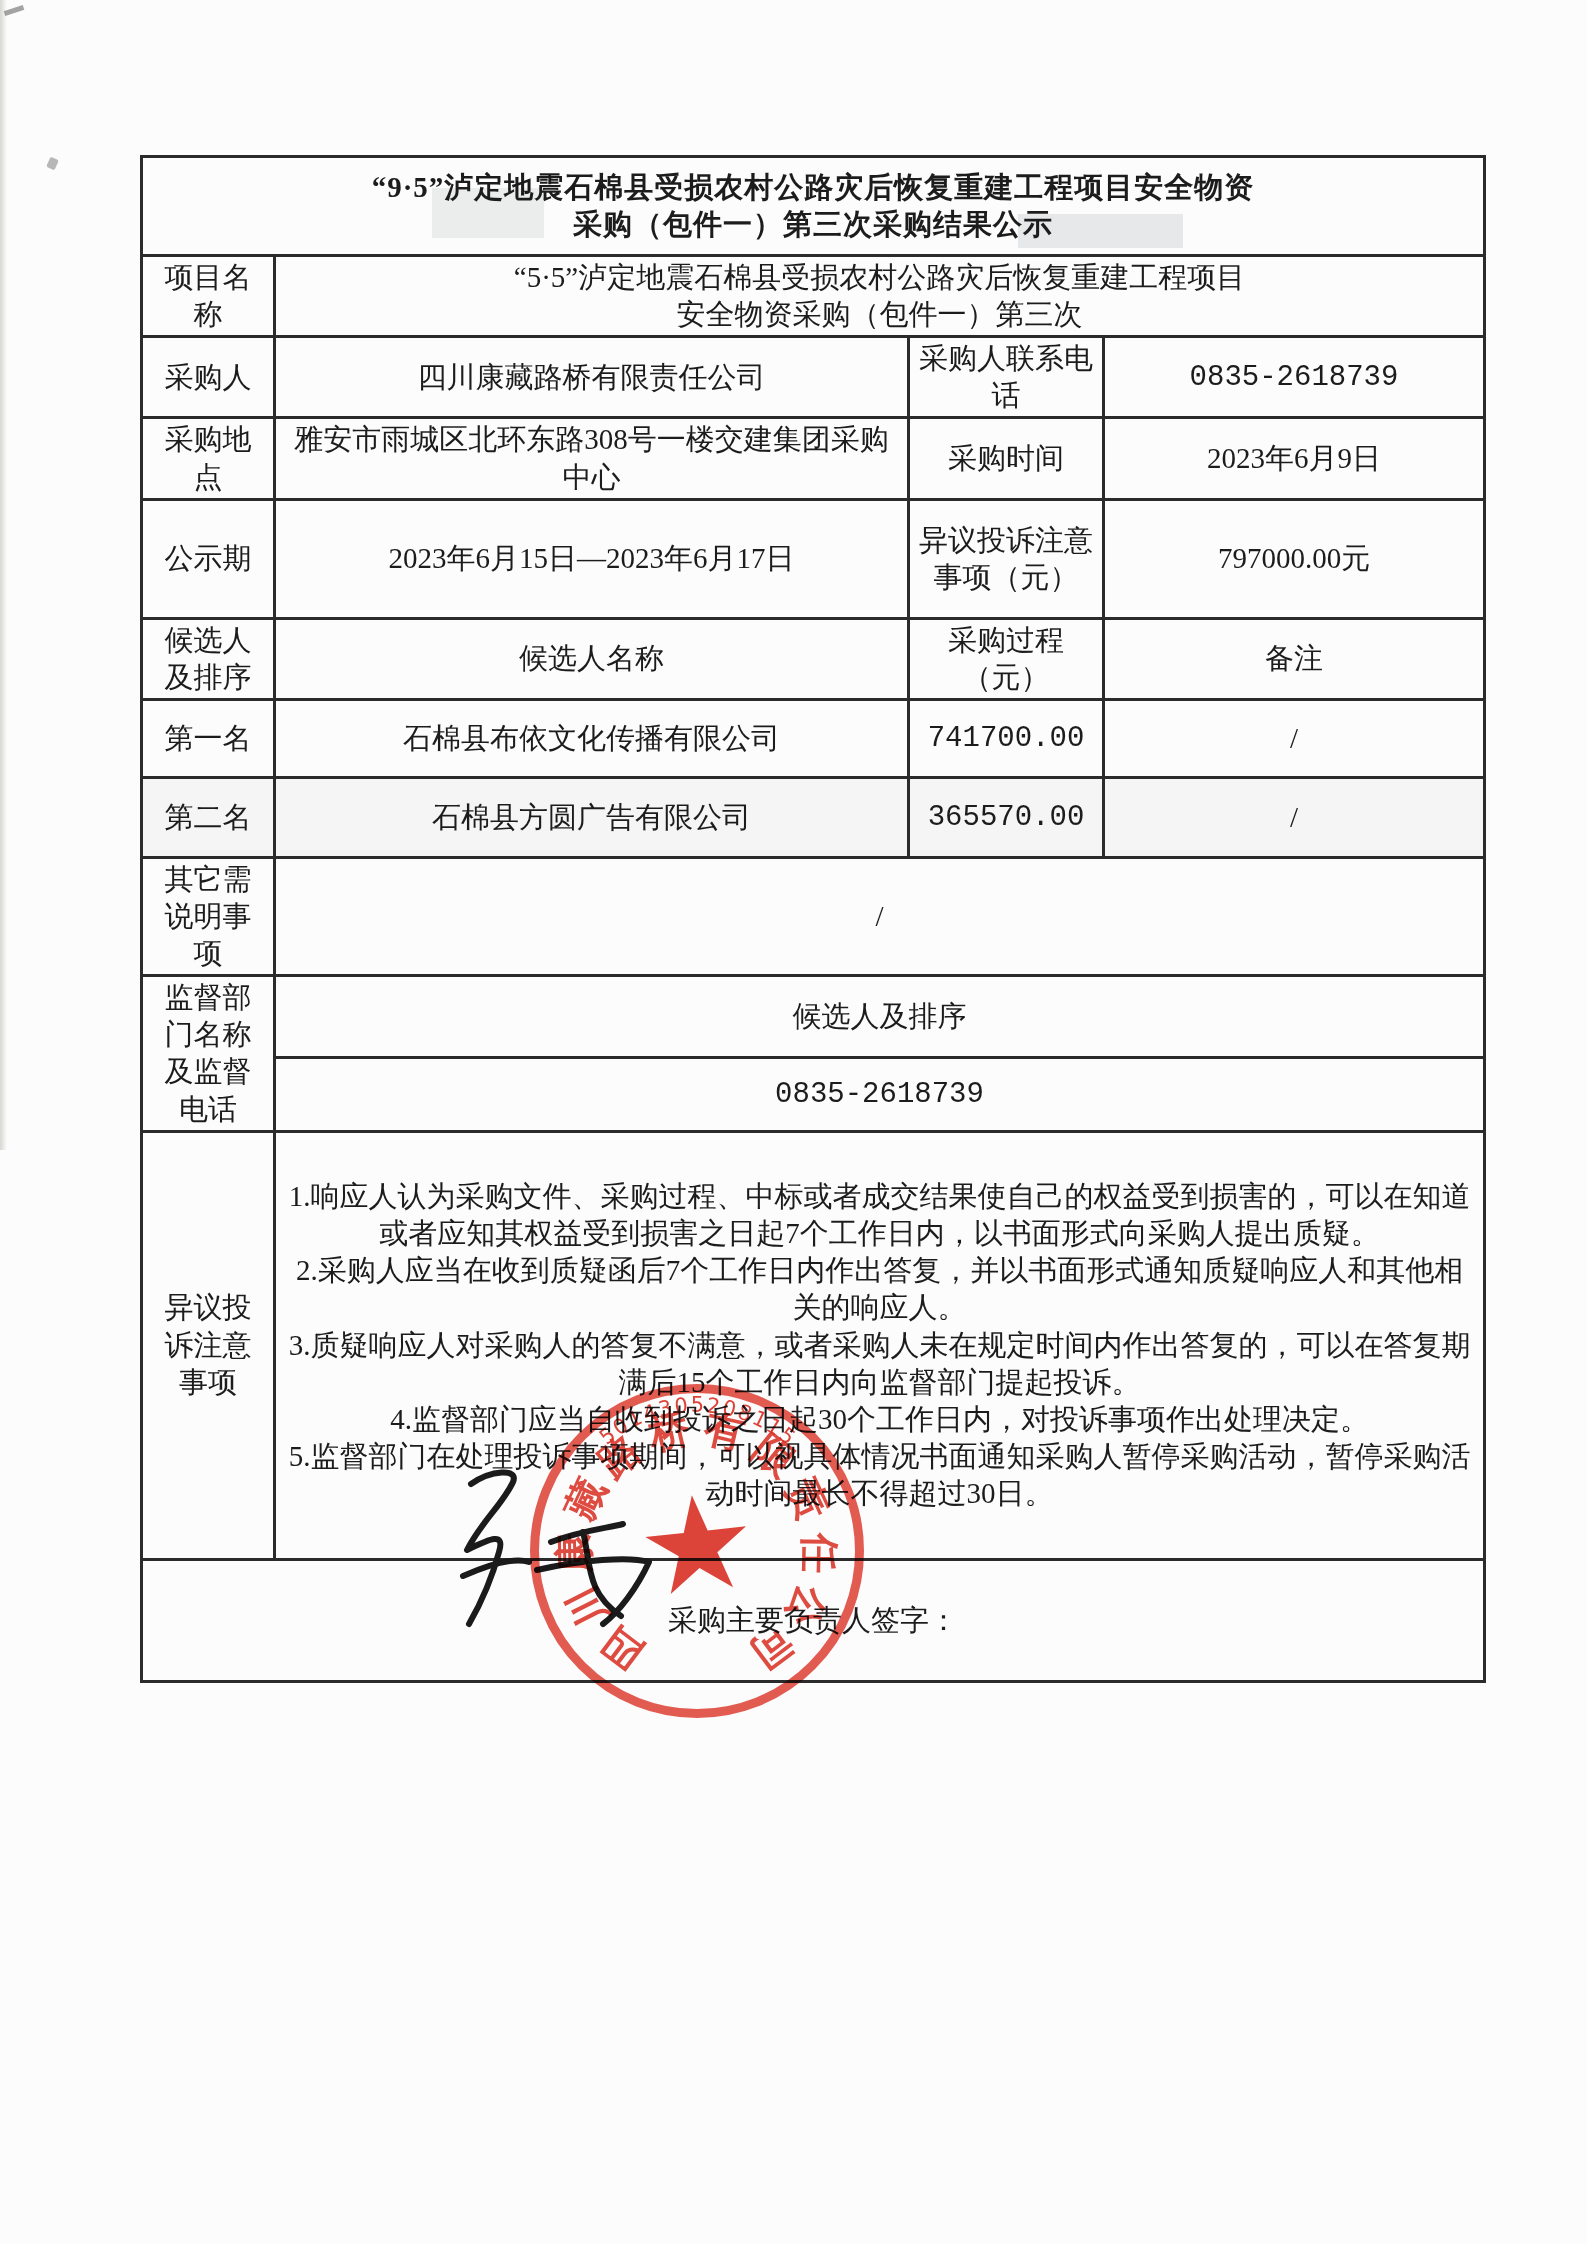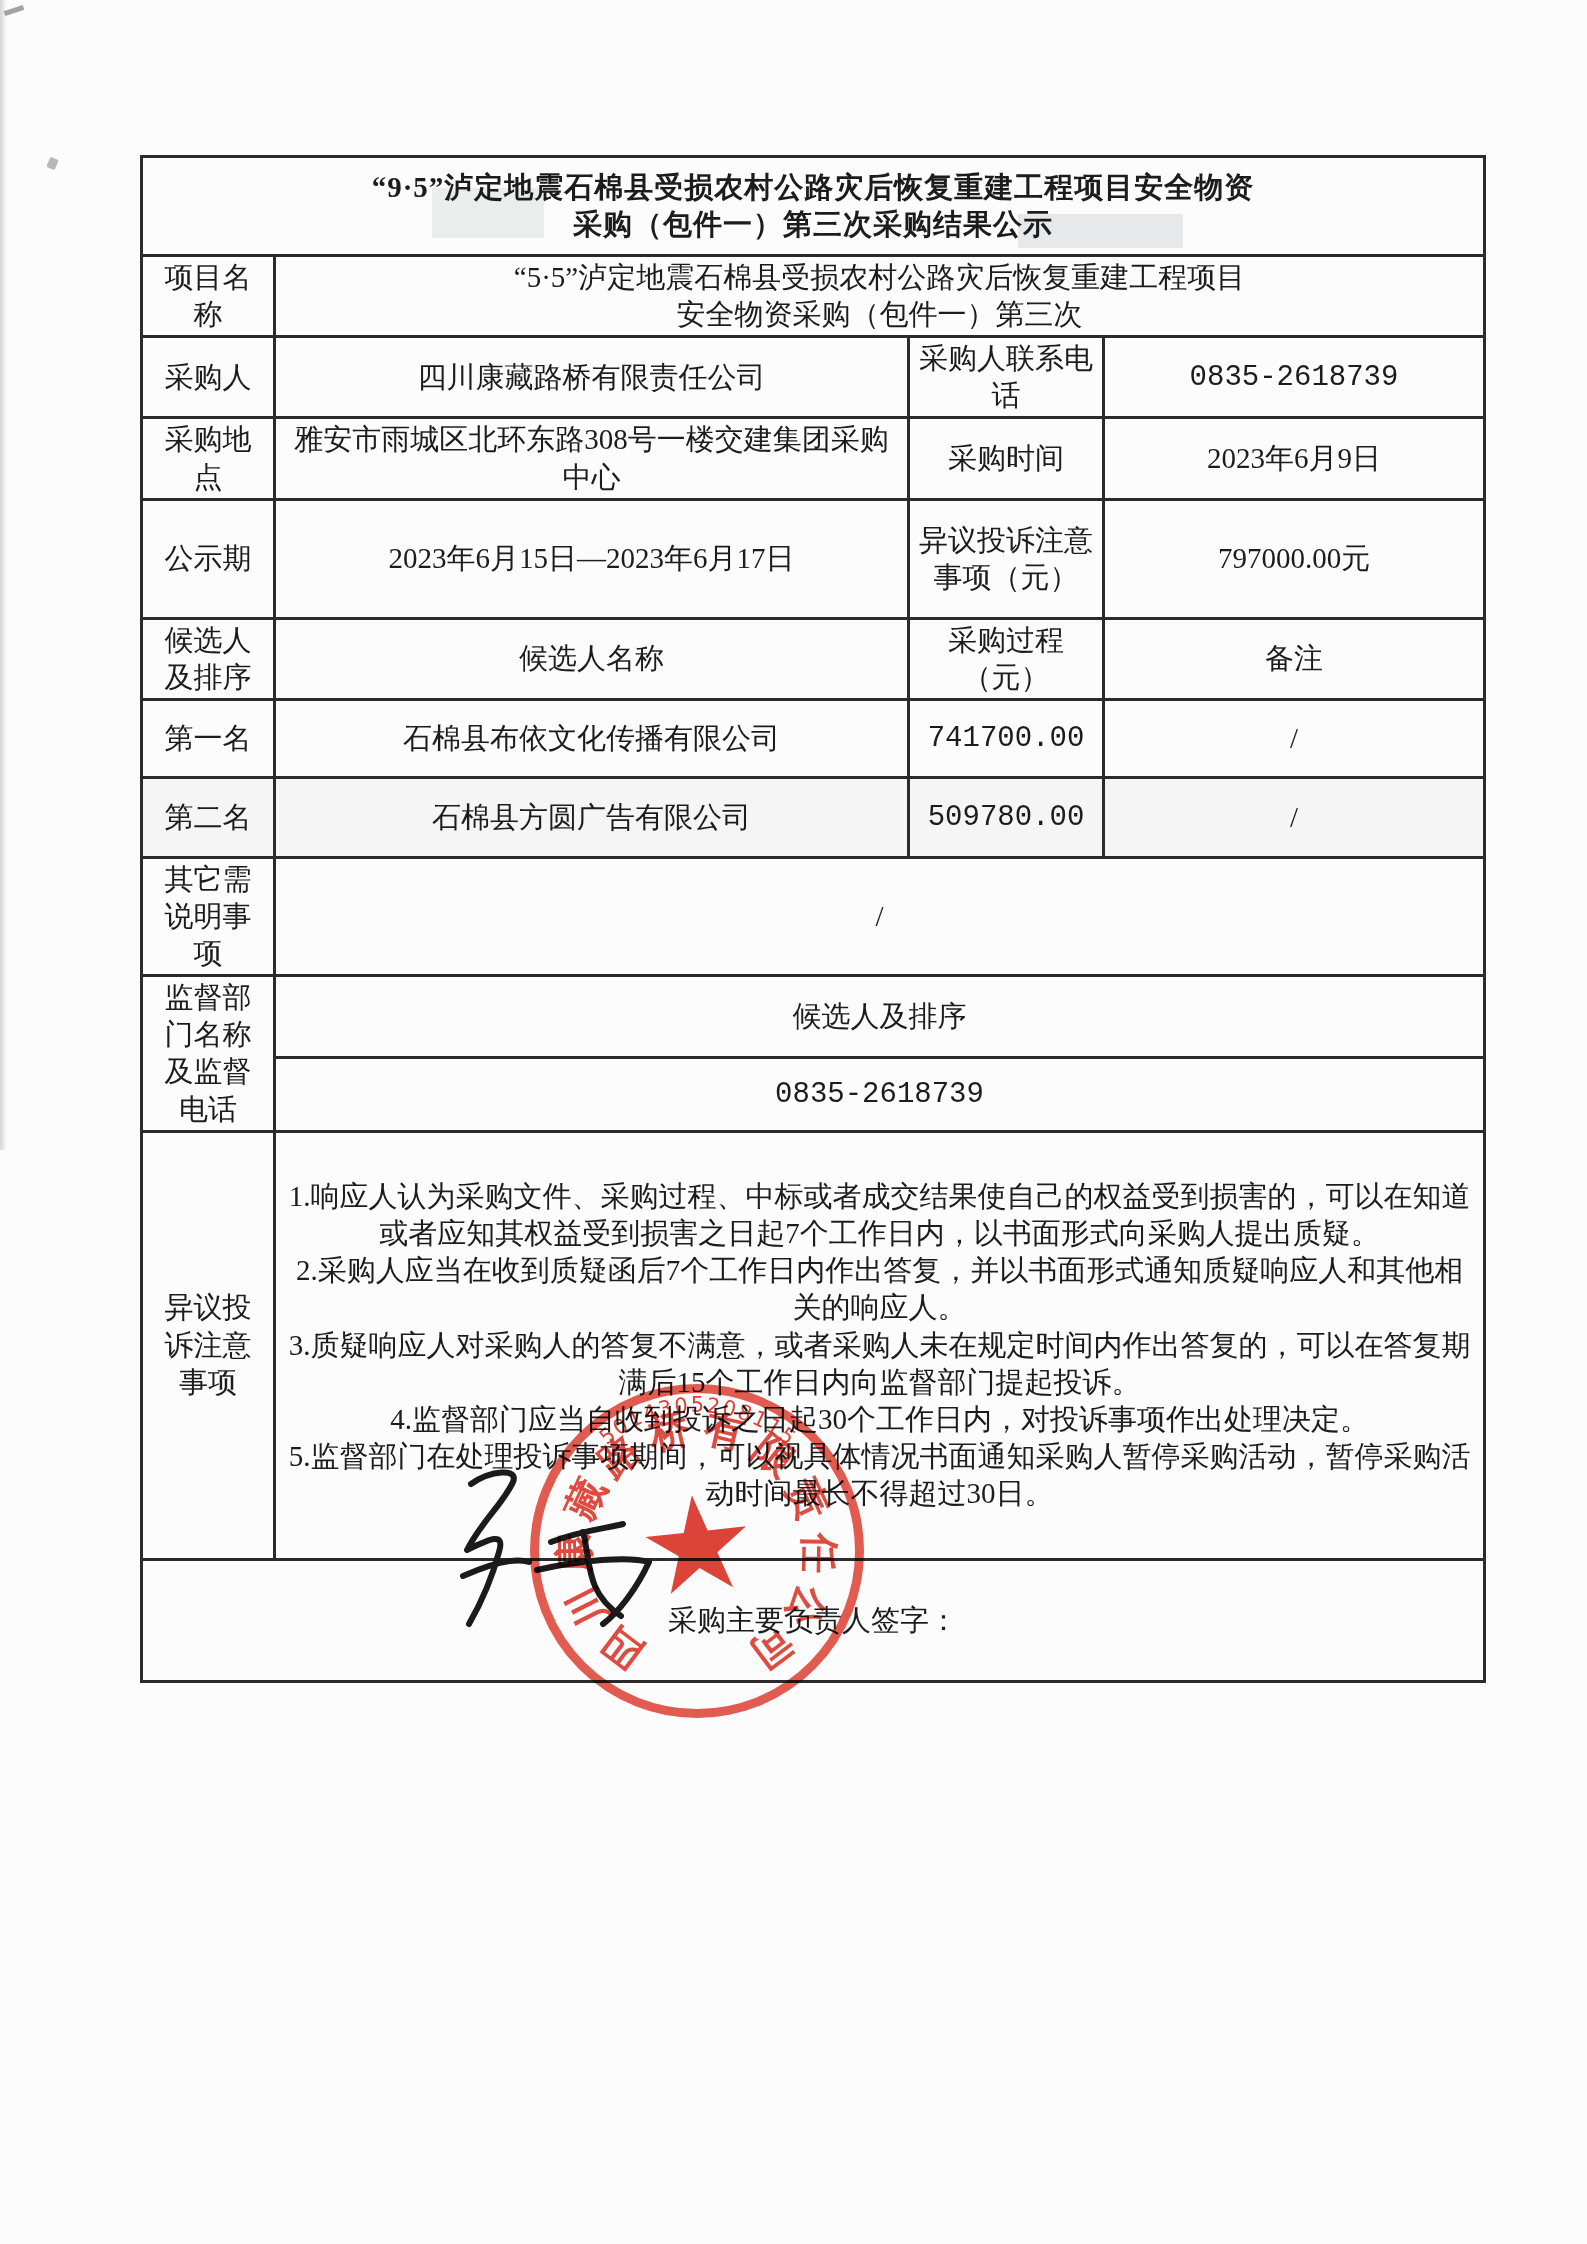--- a/index.html
+++ b/index.html
@@ -118,21 +118,21 @@
     <tr style="height:78px">
       <td>第一名</td>
       <td>石棉县布依文化传播有限公司</td>
       <td class="num">741700.00</td>
       <td>/</td>
     </tr>
 
     <tr style="height:80px" class="row-tint">
       <td>第二名</td>
       <td>石棉县方圆广告有限公司</td>
-      <td class="num">509780.00</td>
+      <td class="num">365570.00</td>
       <td>/</td>
     </tr>
 
     <tr style="height:80px">
       <td class="left tight">其它需说明事项</td>
       <td colspan="3">/</td>
     </tr>
 
     <tr style="height:59px">
       <td rowspan="2">监督部门名称及监督电话</td>

